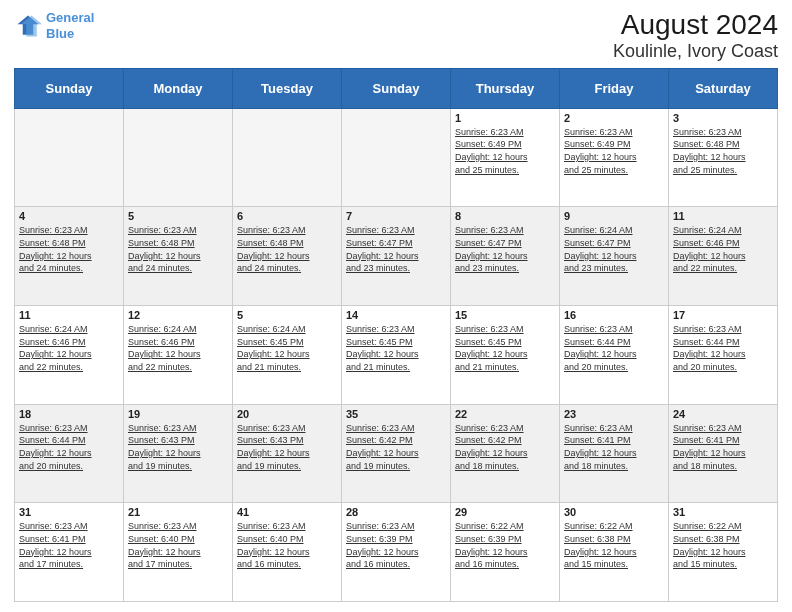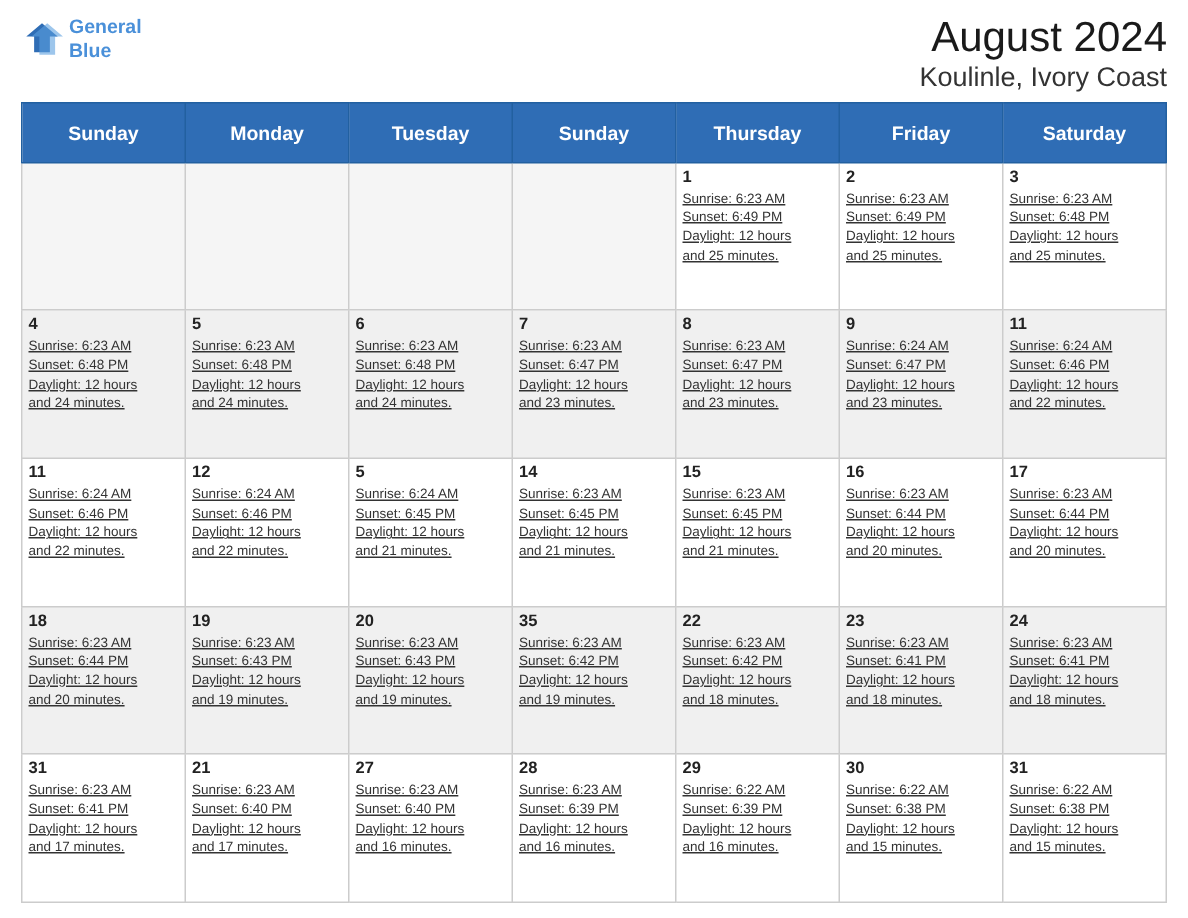--- a/index.html
+++ b/index.html
@@ -321,21 +321,21 @@
 and 17 minutes.</div>
           </td>
           <td>
             <div class="day-number">21</div>
             <div class="day-info" style="white-space: pre-line;">Sunrise: 6:23 AM
 Sunset: 6:40 PM
 Daylight: 12 hours
 and 17 minutes.</div>
           </td>
           <td>
-            <div class="day-number">27</div>
+            <div class="day-number">41</div>
             <div class="day-info" style="white-space: pre-line;">Sunrise: 6:23 AM
 Sunset: 6:40 PM
 Daylight: 12 hours
 and 16 minutes.</div>
           </td>
           <td>
             <div class="day-number">28</div>
             <div class="day-info" style="white-space: pre-line;">Sunrise: 6:23 AM
 Sunset: 6:39 PM
 Daylight: 12 hours

